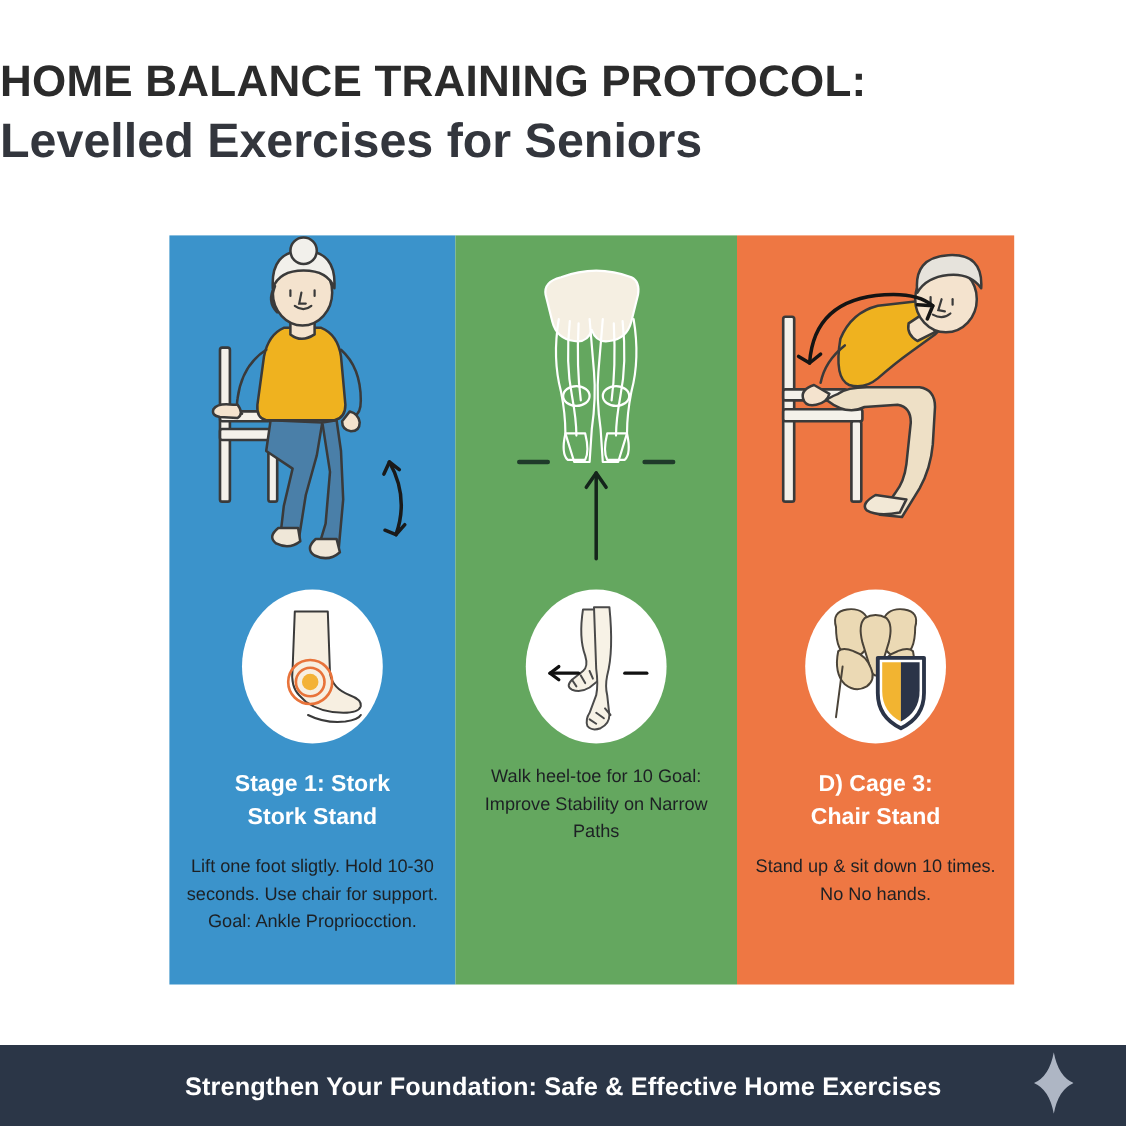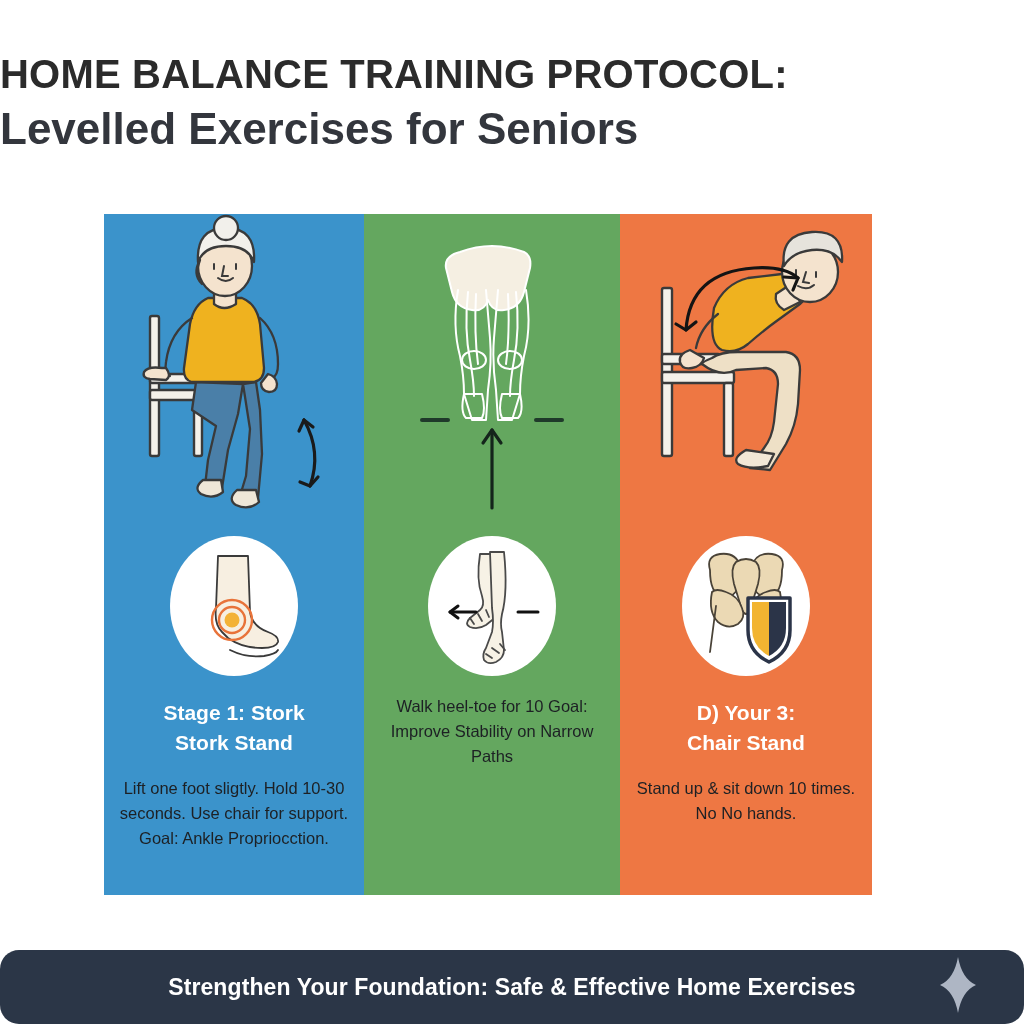--- a/index.html
+++ b/index.html
@@ -41,21 +41,21 @@
   }
 
   
   .columns {
     position: absolute;
     top: 214px;
     left: 104px;
     width: 818px;
     height: 681px;
     display: flex;
-    justify-content: flex-start;
+    justify-content: flex-end;
   }
   .panel {
     width: 260px;
     height: 681px;
     position: relative;
     display: flex;
     flex-direction: column;
     align-items: center;
     overflow: hidden;
   }
@@ -109,21 +109,20 @@
   .footer {
     position: absolute;
     left: 0;
     top: 950px;
     width: 1024px;
     height: 74px;
     background: #2b3647;
     display: flex;
     align-items: center;
     justify-content: center;
-    border-radius: 19px;
   }
   .footer-text {
     color: #ffffff;
     font-size: 23px;
     font-weight: bold;
     letter-spacing: 0.1px;
     white-space: nowrap;
   }
   .footer-sparkle {
     position: absolute;
@@ -321,21 +320,21 @@
           <path d="M28 62 L22 108" fill="none"></path>
         </g>
 
         <path d="M60 54 L102 54 L102 86 q0 22 -21 32 q-21 -10 -21 -32 Z" fill="#ffffff" stroke="#2b3448" stroke-width="3.5" stroke-linejoin="round"></path>
         <path d="M64 58 L81 58 L81 112 q-17 -9 -17 -28 Z" fill="#f2b431"></path>
         <path d="M81 58 L98 58 L98 84 q0 19 -17 28 Z" fill="#2b3448"></path>
       </svg>
     </div>
 
     <div class="panel-heading">
-      <div>D) Your 3:</div>
+      <div>D) Cage 3:</div>
       <div>Chair Stand</div>
     </div>
     <div class="panel-body">Stand up &amp; sit down 10 times. No No hands.</div>
   </div>
 </div>
 
 <div class="footer">
   <div class="footer-text">Strengthen Your Foundation: Safe &amp; Effective Home Exercises</div>
   <div class="footer-sparkle">
     <svg width="36" height="56" viewBox="0 0 36 56">

